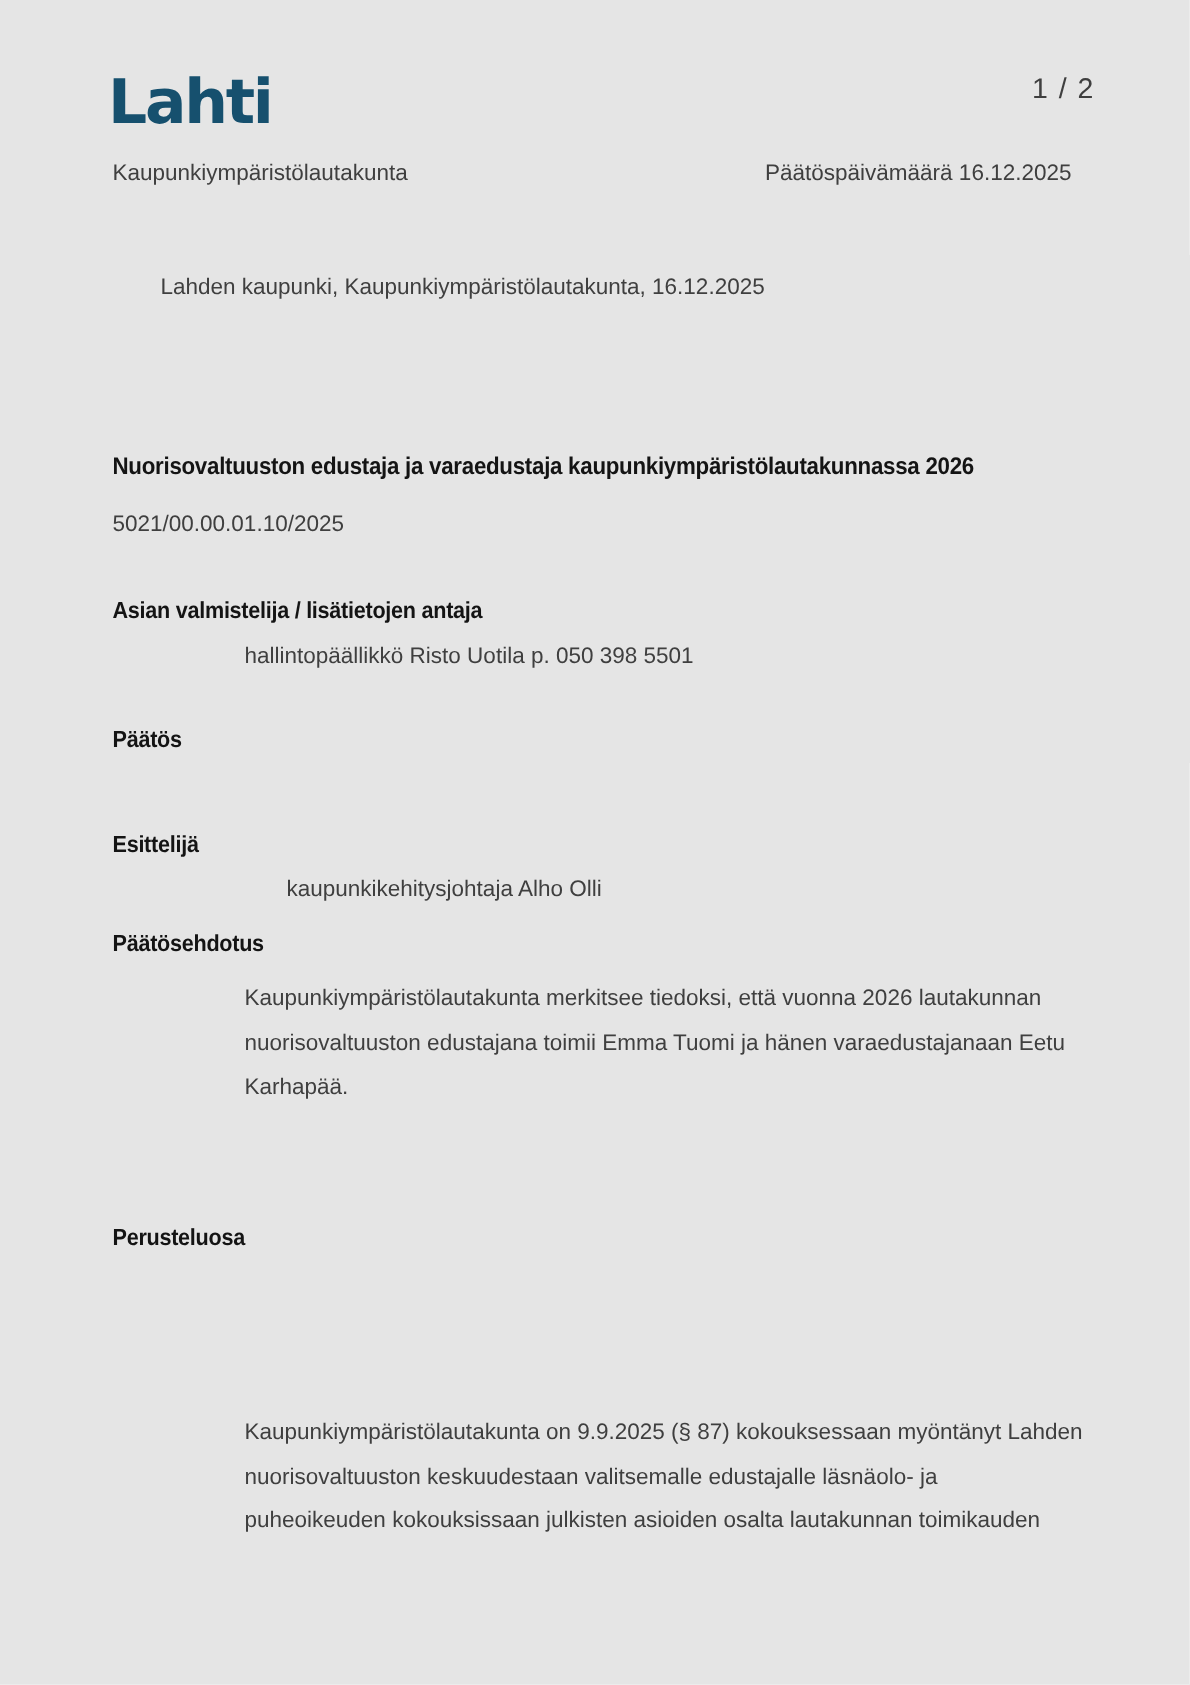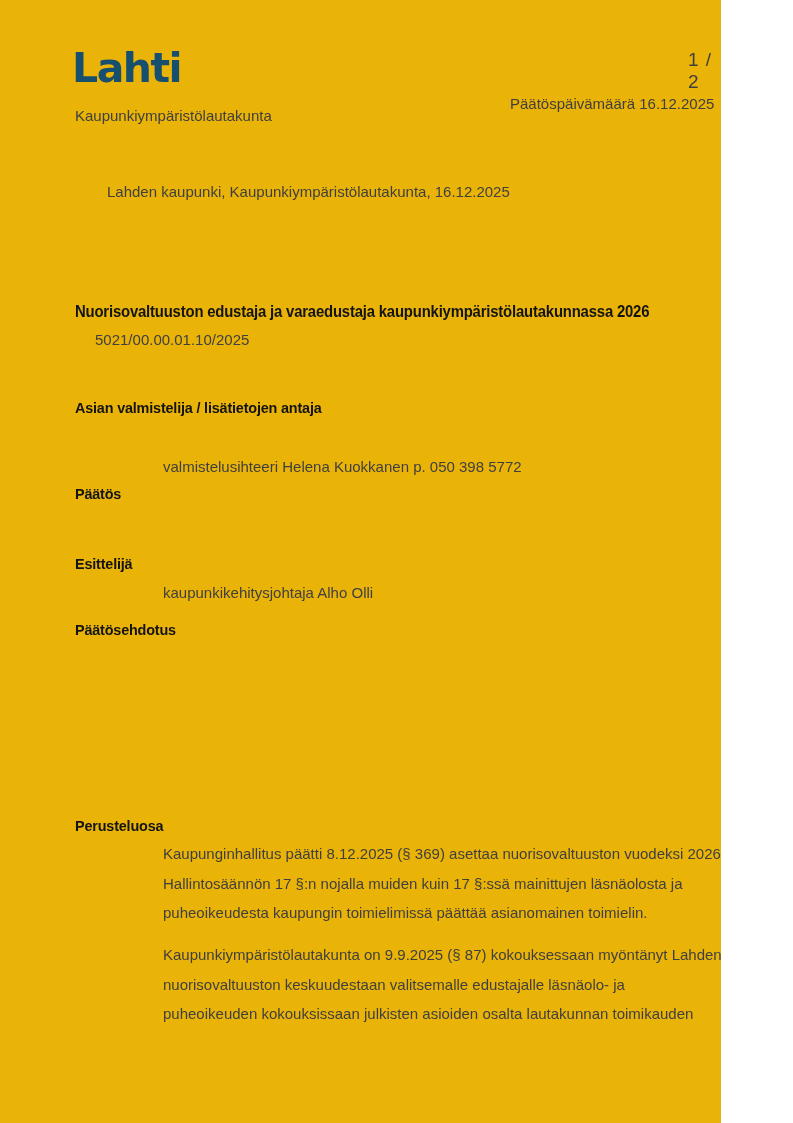--- a/index.html
+++ b/index.html
@@ -3,22 +3,22 @@
   <meta charset="utf-8">
   <style>
     html, body { margin: 0; padding: 0; }
     body {
       width: 793px; height: 1123px;
       background: #ffffff;
       font-family: "Liberation Sans", sans-serif;
     }
     .page {
       position: relative;
-      width: 721px; height: 1123px;
-      background: #eab308;
+      width: 793px; height: 1123px;
+      background: #e5e5e5;
       overflow: hidden;
     }
     .abs { position: absolute; }
 
     .logo {
       top: 44px; left: 72px;
       font-size: 41px;
       font-weight: bold;
       letter-spacing: -1.5px;
       color: #16506e;
@@ -63,46 +63,46 @@
 <body>
 
 <div class="page">
 
   <div class="abs logo">Lahti</div>
 
   <div class="abs page-number">1 / 2</div>
 
   <div class="abs body-text single-line left-margin" style="top:106px;">Kaupunkiympäristölautakunta</div>
 
-  <div class="abs body-text single-line" style="top:94px; left:510px;">Päätöspäivämäärä 16.12.2025</div>
+  <div class="abs body-text single-line" style="top:106px; left:510px;">Päätöspäivämäärä 16.12.2025</div>
 
   <div class="abs body-text single-line left-margin" style="top:182px;margin-left:32px;">Lahden kaupunki, Kaupunkiympäristölautakunta, 16.12.2025</div>
 
   <div class="abs title left-margin" style="top:303px;">Nuorisovaltuuston edustaja ja varaedustaja kaupunkiympäristölautakunnassa 2026</div>
 
-  <div class="abs body-text single-line left-margin" style="top:330px;margin-left:20px;">5021/00.00.01.10/2025</div>
+  <div class="abs body-text single-line left-margin" style="top:340px;">5021/00.00.01.10/2025</div>
 
   <div class="abs heading left-margin" style="top:399px;">Asian valmistelija / lisätietojen antaja</div>
 
+  <div class="abs body-text single-line indent" style="top:428px;">hallintopäällikkö Risto Uotila p. 050 398 5501</div>
 
-  <div class="abs body-text single-line indent" style="top:457px;">valmistelusihteeri Helena Kuokkanen p. 050 398 5772</div>
 
   <div class="abs heading left-margin" style="top:485px;">Päätös</div>
 
   <div class="abs heading left-margin" style="top:555px;">Esittelijä</div>
 
-  <div class="abs body-text single-line indent" style="top:583px;">kaupunkikehitysjohtaja Alho Olli</div>
+  <div class="abs body-text single-line indent" style="top:583px;margin-left:28px;">kaupunkikehitysjohtaja Alho Olli</div>
 
   <div class="abs heading left-margin" style="top:621px;">Päätösehdotus</div>
 
+  <div class="abs body-text para indent" style="top:651px;">Kaupunkiympäristölautakunta merkitsee tiedoksi, että vuonna 2026 lautakunnan
+nuorisovaltuuston edustajana toimii Emma Tuomi ja hänen varaedustajanaan Eetu
+Karhapää.</div>
 
 
   <div class="abs heading left-margin" style="top:817px;">Perusteluosa</div>
 
-  <div class="abs body-text para indent" style="top:839px;">Kaupunginhallitus päätti 8.12.2025 (§ 369) asettaa nuorisovaltuuston vuodeksi 2026.
-Hallintosäännön 17 §:n nojalla muiden kuin 17 §:ssä mainittujen läsnäolosta ja
-puheoikeudesta kaupungin toimielimissä päättää asianomainen toimielin.</div>
 
   <div class="abs body-text para indent" style="top:940px;">Kaupunkiympäristölautakunta on 9.9.2025 (§ 87) kokouksessaan myöntänyt Lahden
 nuorisovaltuuston keskuudestaan valitsemalle edustajalle läsnäolo- ja
 puheoikeuden kokouksissaan julkisten asioiden osalta lautakunnan toimikauden</div>
 
 </div>
 
 </body></html>

